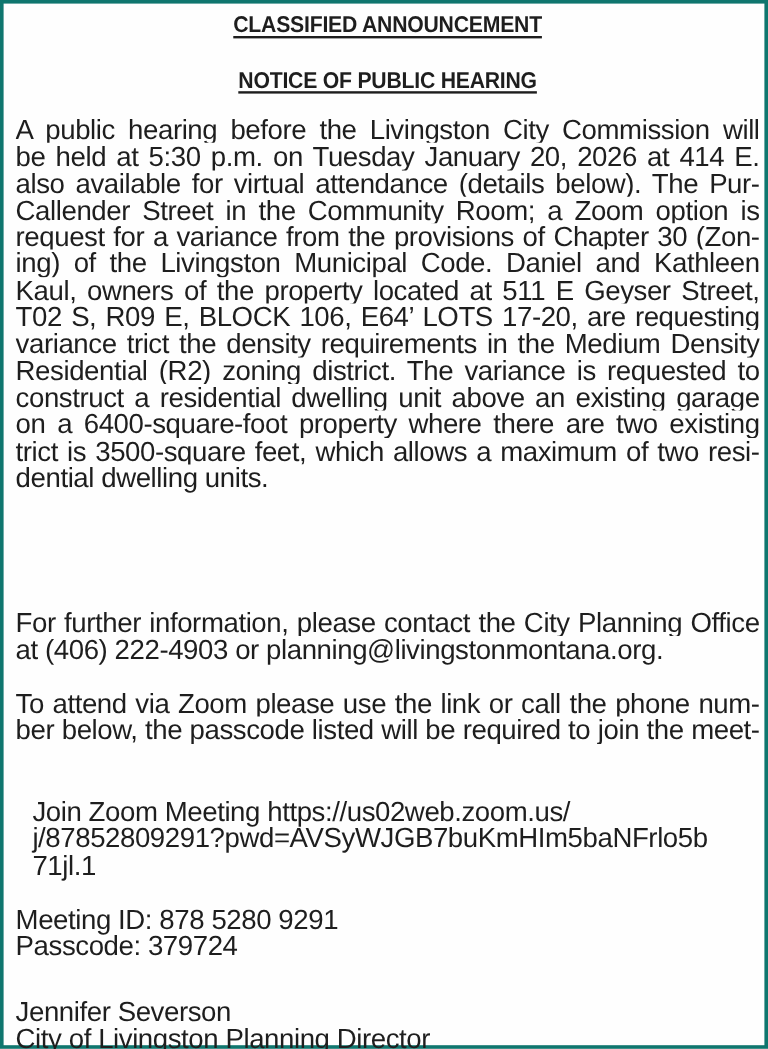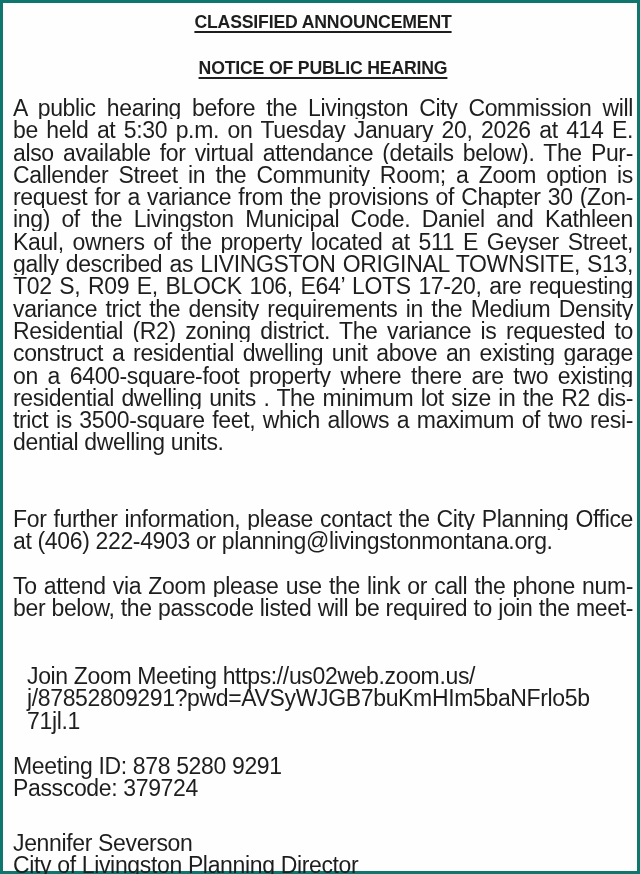--- a/index.html
+++ b/index.html
@@ -55,27 +55,25 @@
     <div class="heading h2">NOTICE OF PUBLIC HEARING</div>
 
     <div class="para p1">
       <span class="line justify">A public hearing before the Livingston City Commission will</span>
       <span class="line justify">be held at 5:30 p.m. on Tuesday January 20, 2026 at 414 E.</span>
       <span class="line justify">also available for virtual attendance (details below). The Pur-</span>
       <span class="line justify">Callender Street in the Community Room; a Zoom option is</span>
       <span class="line justify">request for a variance from the provisions of Chapter 30 (Zon-</span>
       <span class="line justify">ing) of the Livingston Municipal Code. Daniel and Kathleen</span>
       <span class="line justify">Kaul, owners of the property located at 511 E Geyser Street, le-</span>
-      <span class="line justify">gally described as LIVINGSTON ORIGINAL TOWNSITE, S13,</span>
       <span class="line justify">T02 S, R09 E, BLOCK 106, E64’ LOTS 17-20, are requesting a</span>
       <span class="line justify">variance trict the density requirements in the Medium Density</span>
       <span class="line justify">Residential (R2) zoning district. The variance is requested to</span>
       <span class="line justify">construct a residential dwelling unit above an existing garage</span>
       <span class="line justify">on a 6400-square-foot property where there are two existing</span>
-      <span class="line justify">residential dwelling units . The minimum lot size in the R2 dis-</span>
       <span class="line justify">trict is 3500-square feet, which allows a maximum of two resi-</span>
       <span class="line">dential dwelling units.</span>
     </div>
 
     <div class="para p2">
       <span class="line justify">For further information, please contact the City Planning Office</span>
       <span class="line">at (406) 222-4903 or planning@livingstonmontana.org.</span>
     </div>
 
     <div class="para p3">

